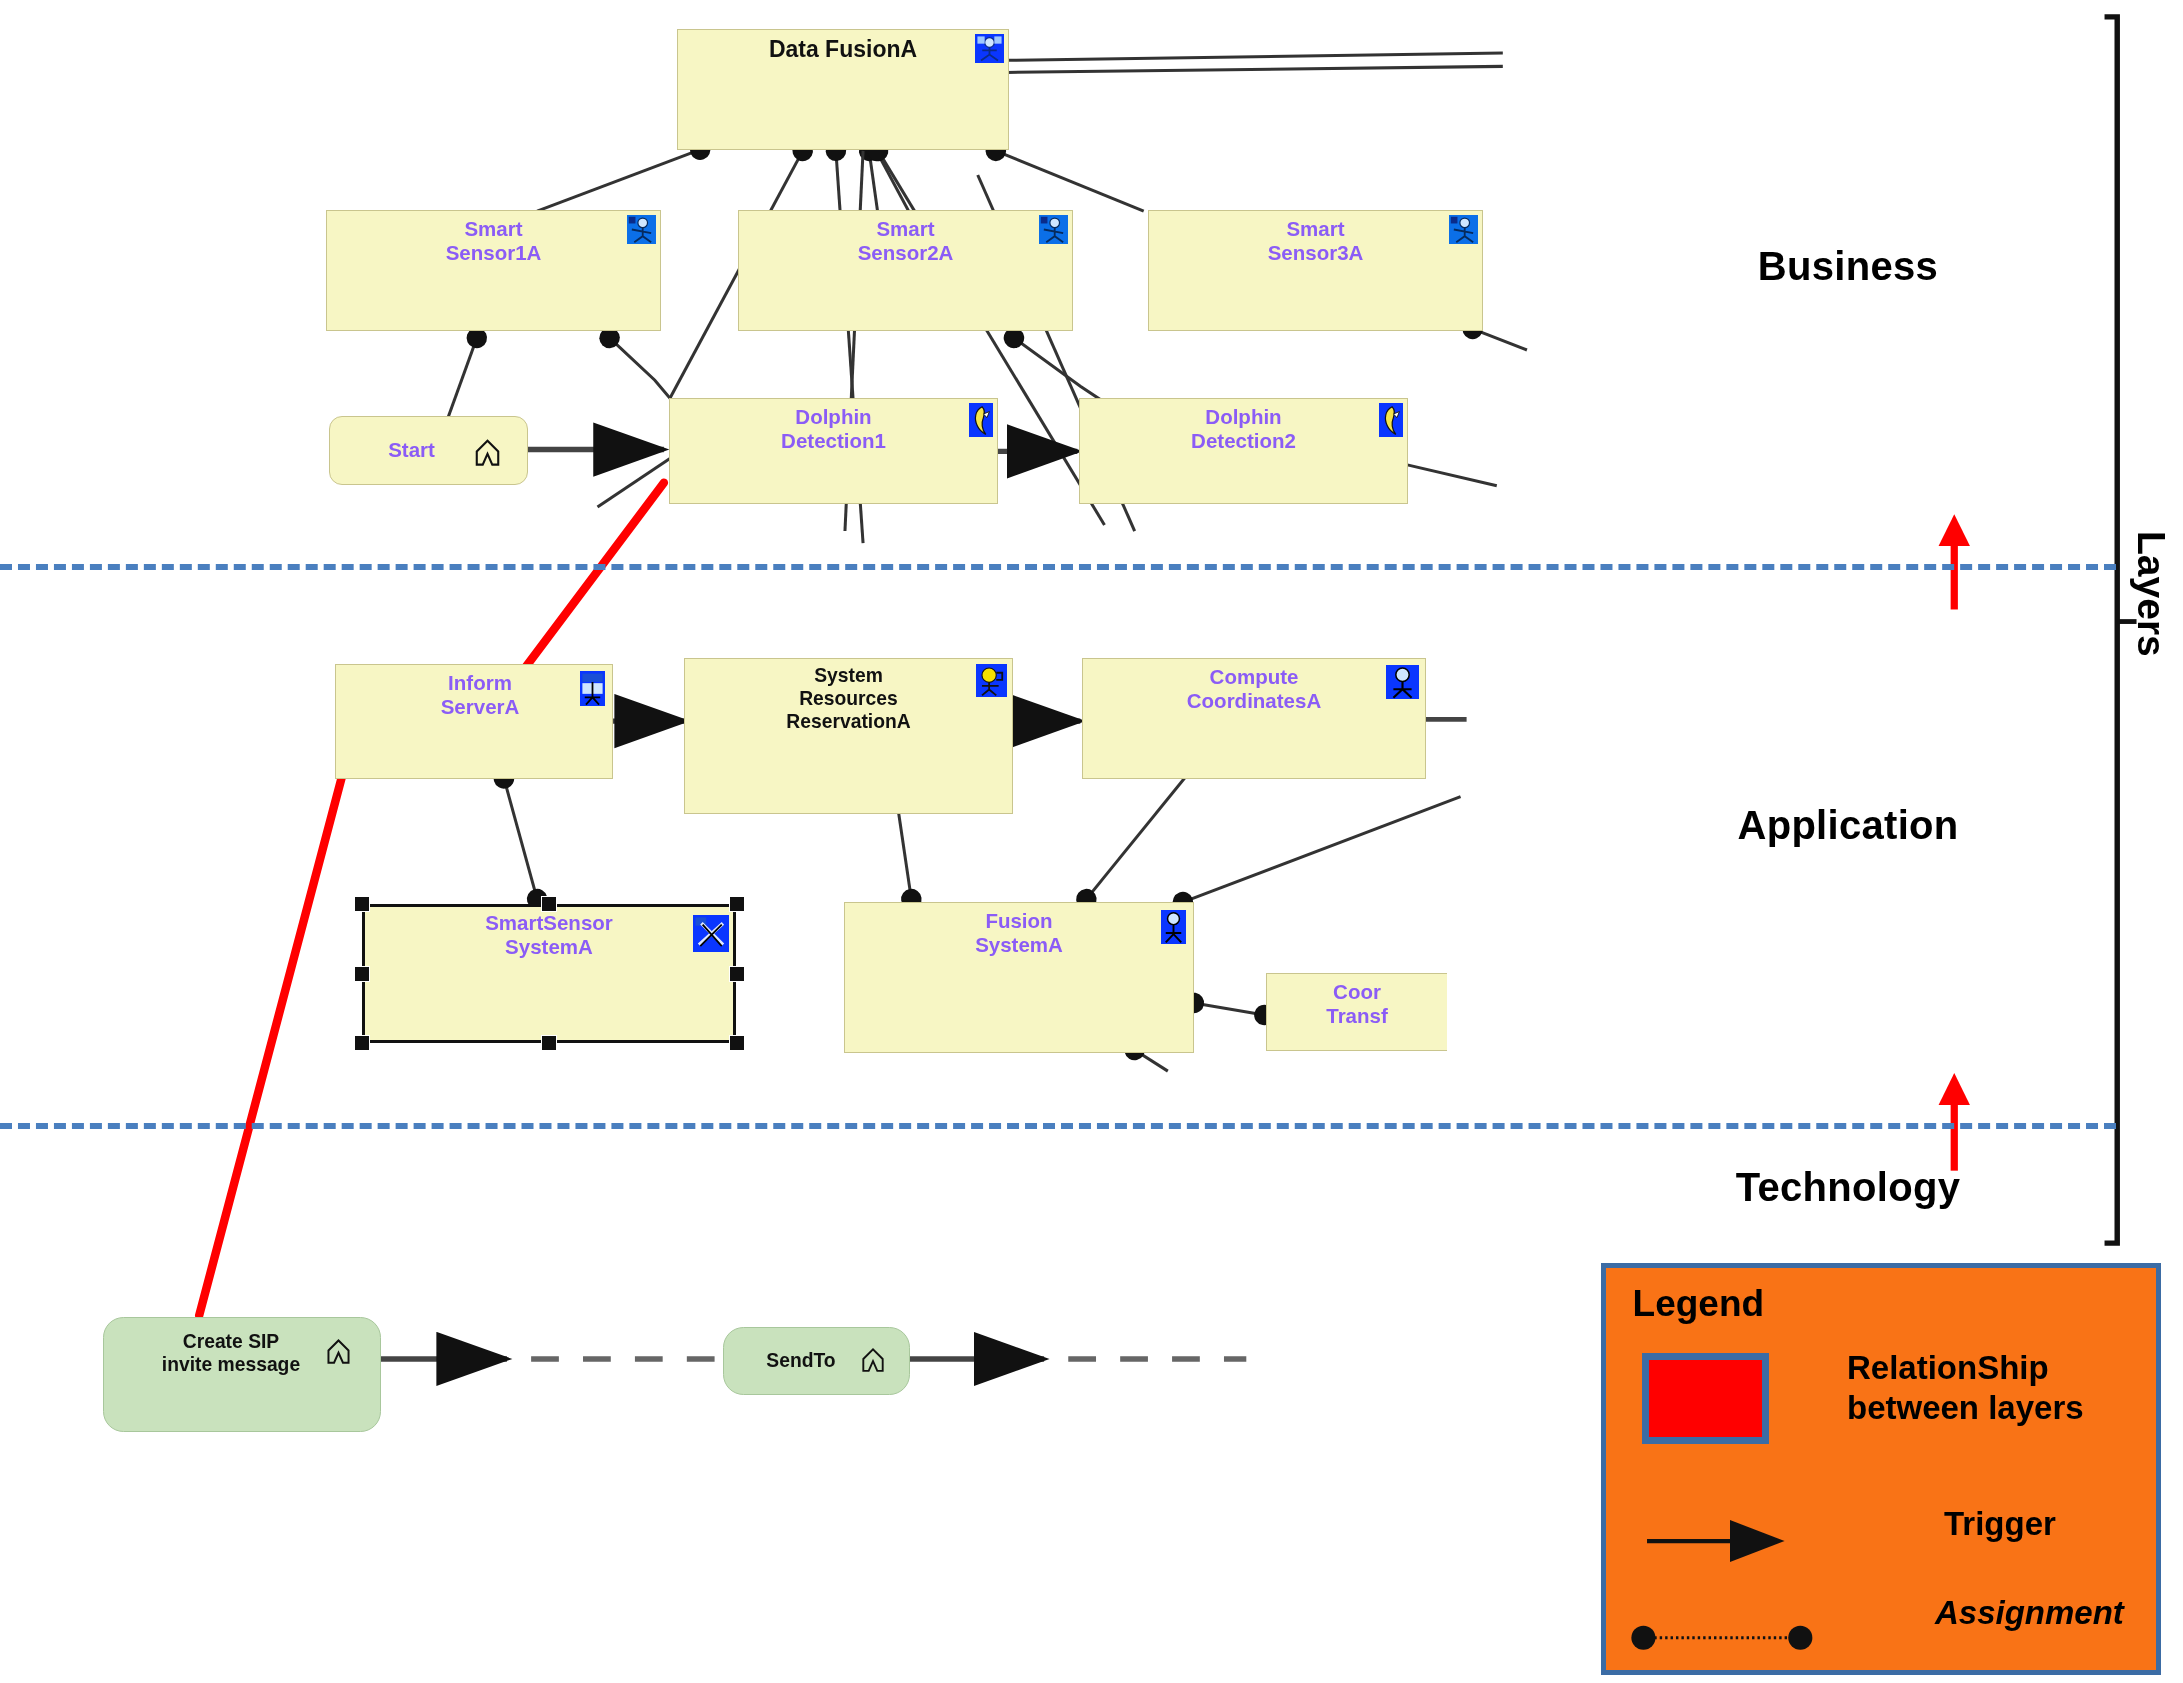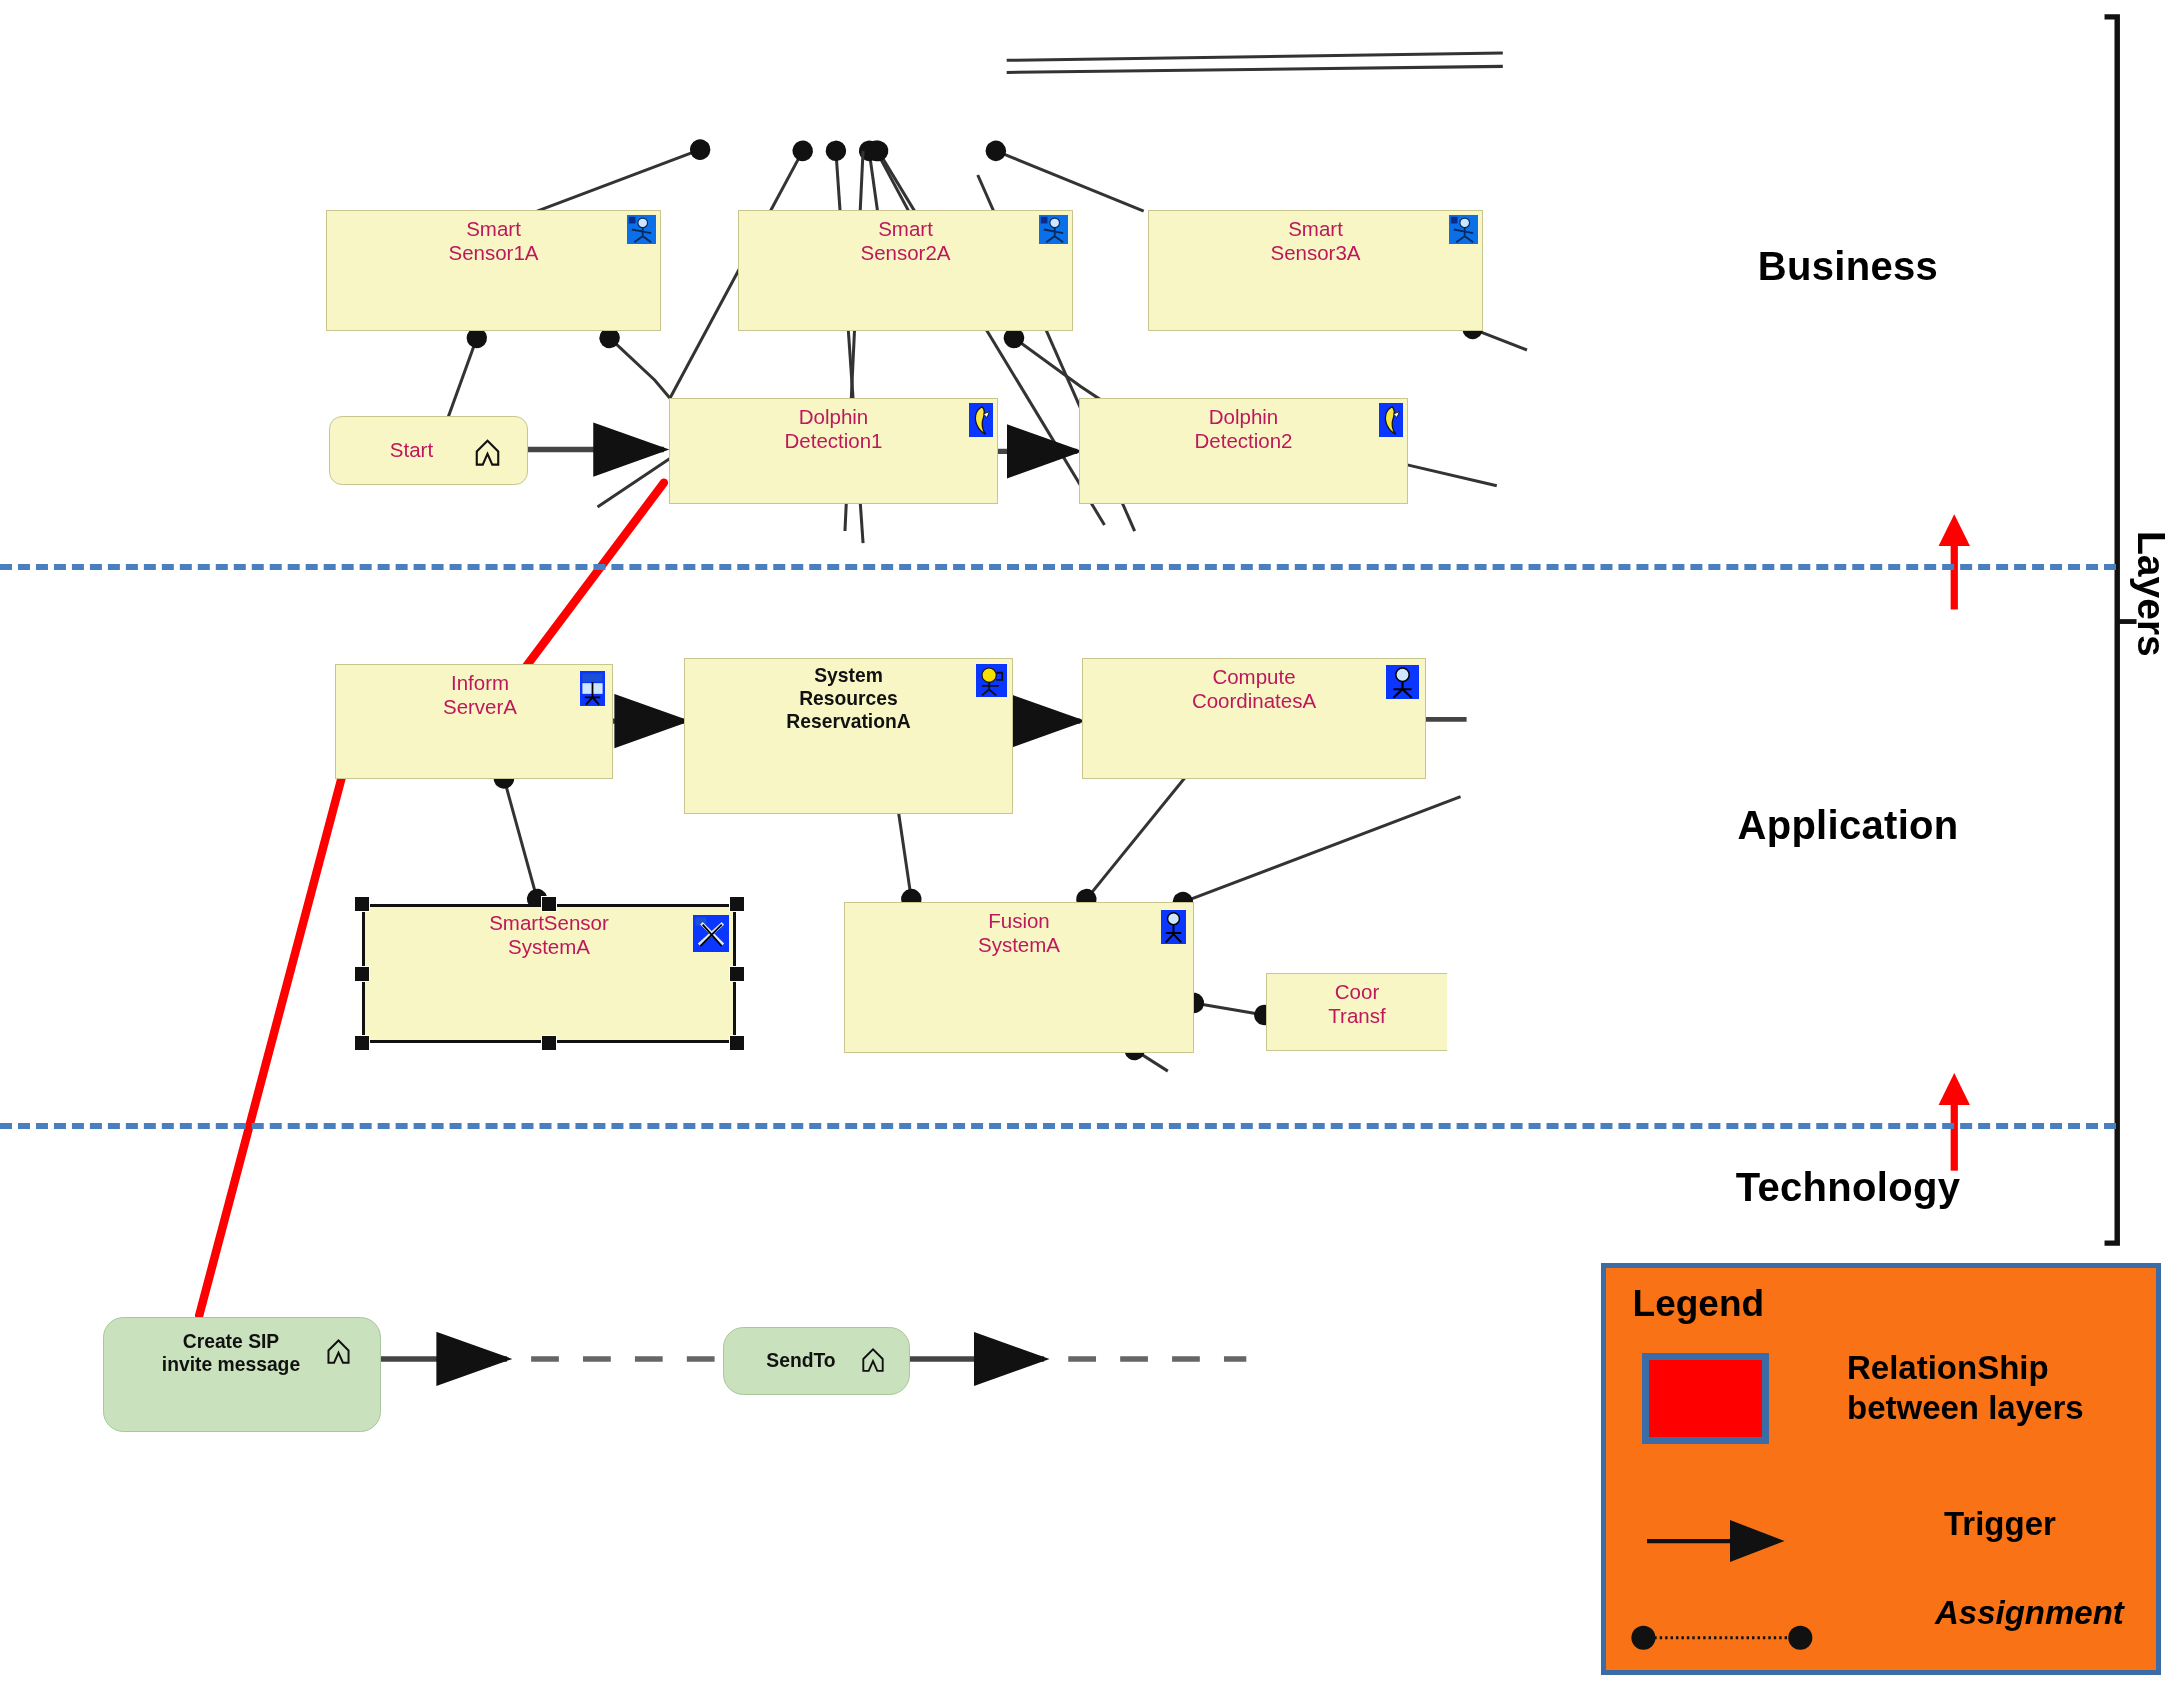--- a/index.html
+++ b/index.html
@@ -16,21 +16,21 @@
         display:flex;align-items:flex-start;justify-content:center;
         text-align:center;}
   .node .lbl{display:block;padding-top:6px;line-height:1.18;}
 
   .biz{background:#f7f6c4;border:1.8px solid #c9c58e;}
   .app{background:#f7f6c4;border:1.8px solid #c9c58e;}
   .tech{background:#c9e2bd;border:1.8px solid #a8c79c;border-radius:20.5px;}
   .round{border-radius:13px;}
 
   
-  .t-32{font-size:20.5px;font-weight:400;color:#be185d;}
+  .t-32{font-size:20.5px;font-weight:700;color:#8b5cf6;}
   .t-36{font-size:23px;font-weight:600;color:#111;}
   .t-30{font-size:19.3px;font-weight:600;color:#111;}
 
   
   .icon{position:absolute;width:29px;height:29px;background:#0a36ff;
         display:block;}
   .icon svg{display:block;width:29px;height:29px;}
 
   
   .selbox{position:absolute;box-sizing:border-box;border:3px solid #111;}
@@ -148,20 +148,32 @@
       <line x1="3238" y1="1010" x2="3238" y2="870" stroke="#ff0000" stroke-width="12" marker-end="url(#redarrow)"></line>
       <line x1="3238" y1="1940" x2="3238" y2="1795" stroke="#ff0000" stroke-width="12" marker-end="url(#redarrow)"></line>
       <polygon points="3238,852 3212,905 3264,905" fill="#ff0000"></polygon>
       <polygon points="3238,1778 3212,1831 3264,1831" fill="#ff0000"></polygon>
     </g>
   </svg>
 
   <div class="divider" style="left:0;top:564px;width:2116px;"></div>
   <div class="divider" style="left:0;top:1123px;width:2116px;"></div>
 
+  <div class="node biz" style="left:677px;top:29px;width:332px;height:121px;">
+    <span class="lbl t-36">Data FusionA</span>
+    <span class="icon" style="right:3.6px;top:3.6px;">
+      <svg viewBox="0 0 48 48">
+          <rect width="48" height="48" fill="#0a36ff"></rect>
+        <circle cx="24" cy="14" r="8" fill="#cfe6ff" stroke="#0a2b8a" stroke-width="2"></circle>
+        <path d="M24 22 L24 34 M10 44 L24 34 L38 44 M12 27 L36 27" stroke="#0a2b8a" stroke-width="3" fill="none"></path>
+        <rect x="4" y="4" width="12" height="12" fill="#9ec8ff"></rect>
+        <rect x="32" y="4" width="12" height="12" fill="#9ec8ff"></rect>
+      </svg>
+    </span>
+  </div>
 
   <div class="node biz" style="left:326px;top:210px;width:335px;height:121px;">
     <span class="lbl t-32" style="white-space:pre-line;">Smart
 Sensor1A</span>
     <span class="icon" style="right:3.6px;top:3.6px;">
       <svg viewBox="0 0 48 48">
           <rect width="48" height="48" fill="#0b6fe8"></rect>
         <circle cx="26" cy="13" r="8" fill="#cfe6ff" stroke="#062a5d" stroke-width="2"></circle>
         <path d="M26 21 L26 35 M12 45 L26 35 L40 45 M8 24 L40 30" stroke="#062a5d" stroke-width="3" fill="none"></path>
         <rect x="3" y="3" width="11" height="11" fill="#0a2b8a"></rect>

